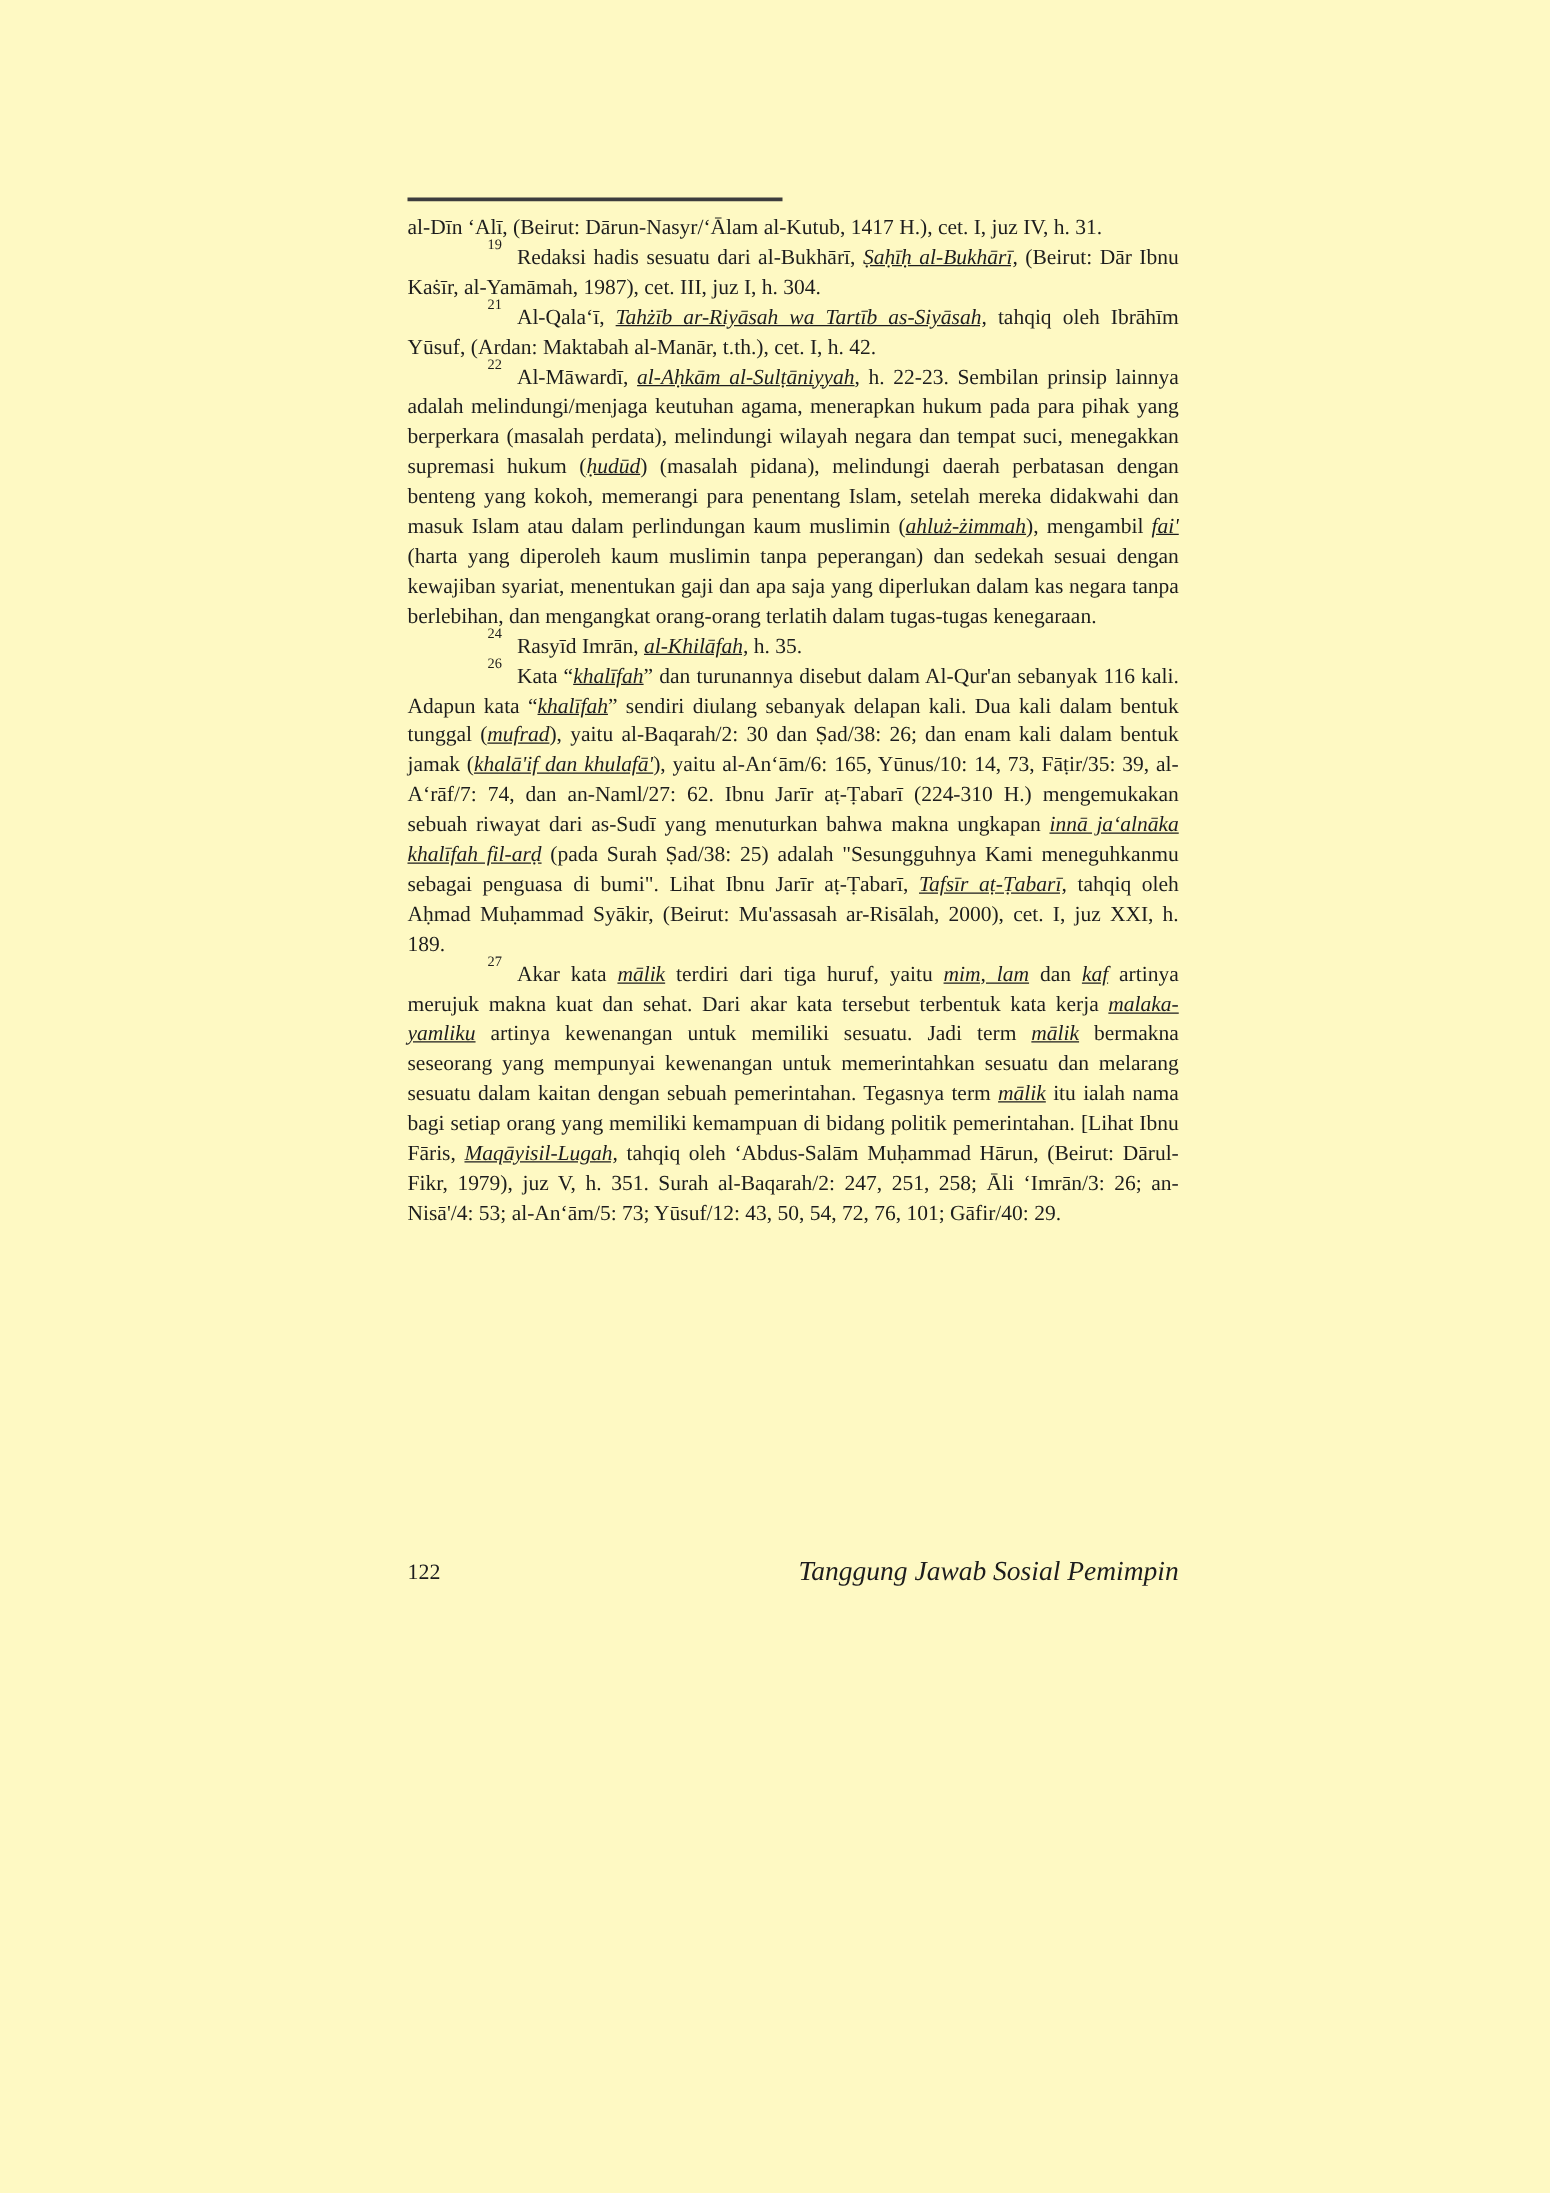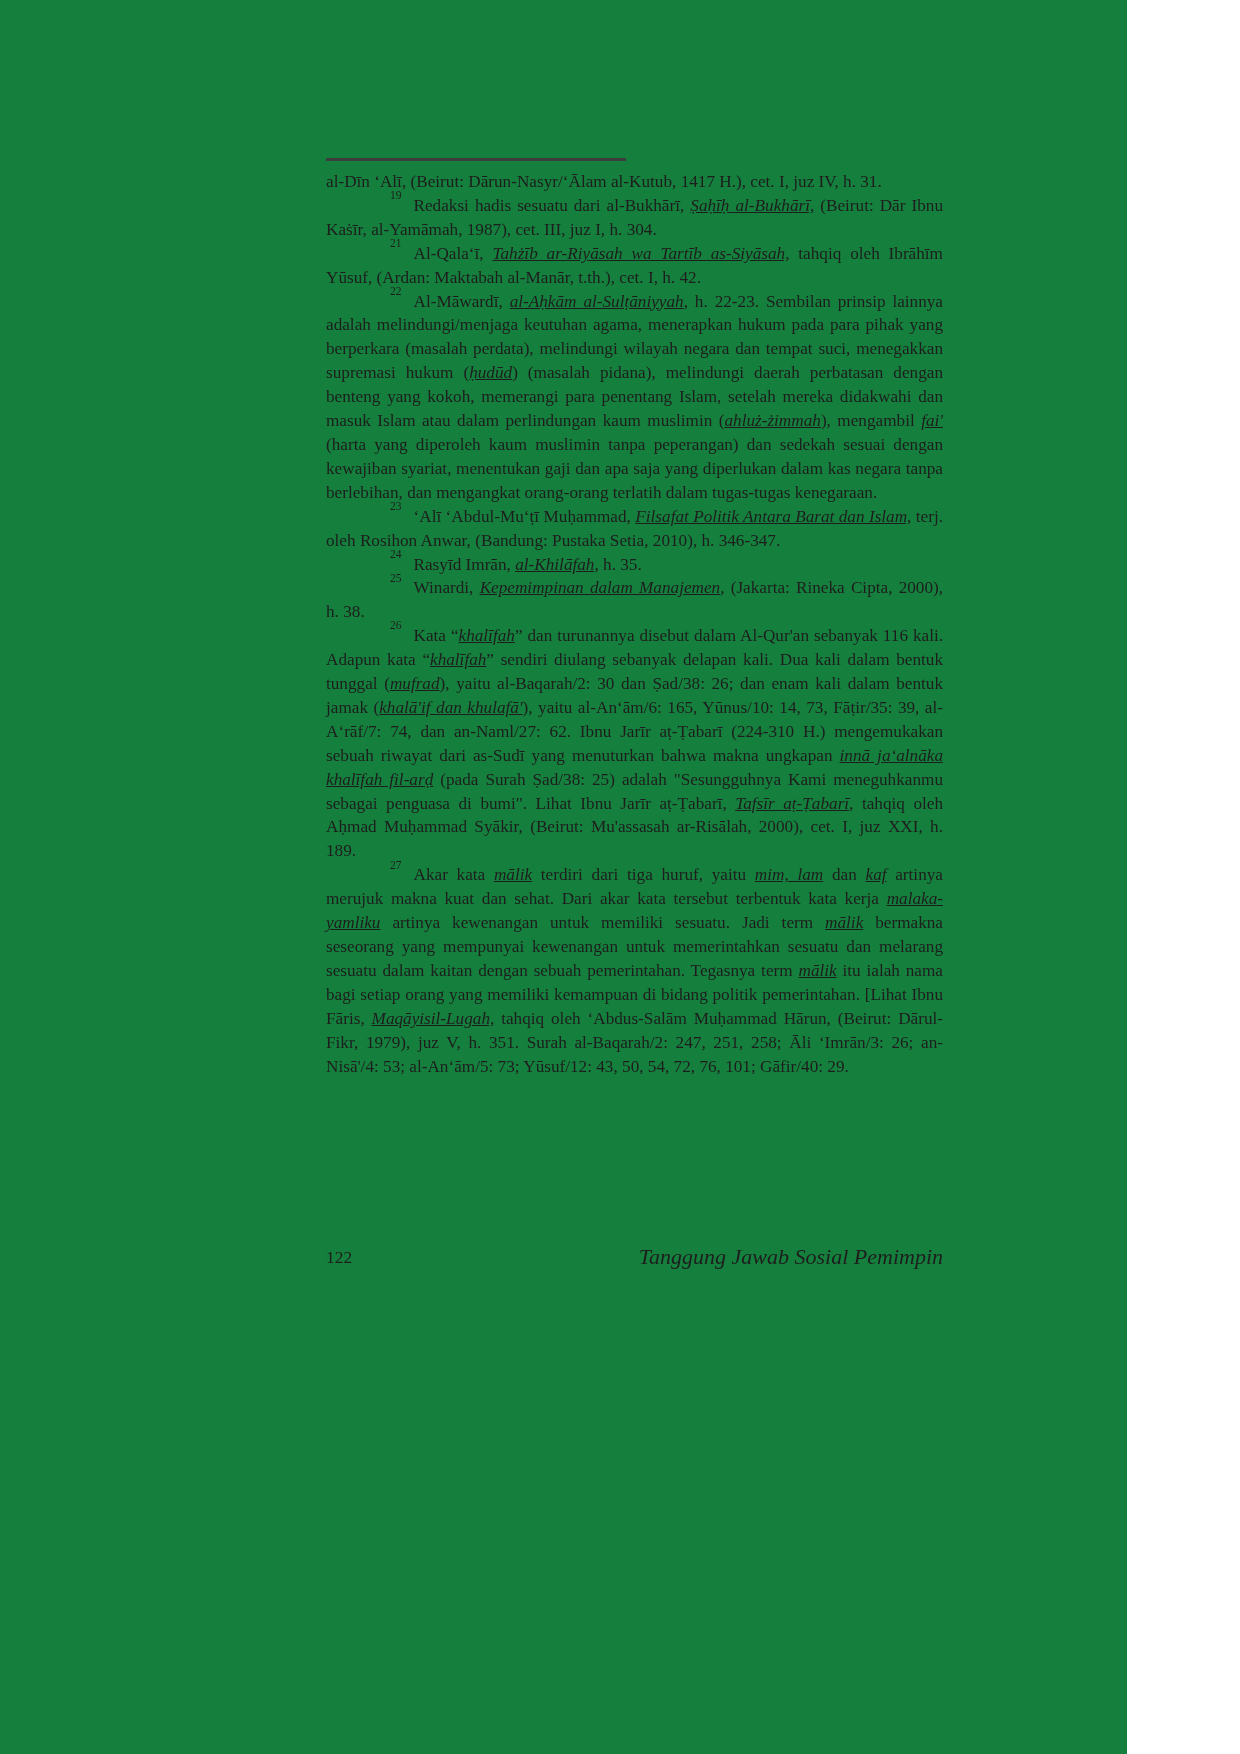--- a/index.html
+++ b/index.html
@@ -1,21 +1,21 @@
 <!DOCTYPE html>
 <html><head>
 <meta charset="utf-8">
 <style>
   * { margin: 0; padding: 0; box-sizing: border-box; }
   html, body { background: #ffffff; }
   .page {
     position: relative;
-    width: 1127px;
+    width: 1240px;
     height: 1754px;
-    background: #15803d;
+    background: #fef9c3;
     font-family: "Liberation Serif", "DejaVu Serif", serif;
     color: #1d1d1d;
     overflow: hidden;
   }
   .footnote-area {
     position: absolute;
     left: 326px;
     top: 158px;
     width: 617px;
   }
@@ -64,23 +64,21 @@
 
 <div class="page">
 
   <div class="footnote-area">
     <div class="separator"></div>
     <div id="footnotes-container">
         <p class="fn"><span>al-Dīn ‘Alī, (Beirut: Dārun-Nasyr/‘Ālam al-Kutub, 1417 H.), cet. I, juz IV, h. 31.</span></p>
         <p class="fn indent"><sup>19</sup><span>Redaksi hadis sesuatu dari al-Bukhārī, </span><i>Ṣaḥīḥ al-Bukhārī,</i><span> (Beirut: Dār Ibnu Kaṡīr, al-Yamāmah, 1987), cet. III, juz I, h. 304.</span></p>
         <p class="fn indent"><sup>21</sup><span>Al-Qala‘ī, </span><i>Tahżīb ar-Riyāsah wa Tartīb as-Siyāsah,</i><span> tahqiq oleh Ibrāhīm Yūsuf, (Ardan: Maktabah al-Manār, t.th.), cet. I, h. 42.</span></p>
         <p class="fn indent"><sup>22</sup><span>Al-Māwardī, </span><i>al-Aḥkām al-Sulṭāniyyah</i><span>, h. 22-23. Sembilan prinsip lainnya adalah melindungi/menjaga keutuhan agama, menerapkan hukum pada para pihak yang berperkara (masalah perdata), melindungi wilayah negara dan tempat suci, menegakkan supremasi hukum (</span><i>ḥudūd</i><span>) (masalah pidana), melindungi daerah perbatasan dengan benteng yang kokoh, memerangi para penentang Islam, setelah mereka didakwahi dan masuk Islam atau dalam perlindungan kaum muslimin (</span><i>ahluż-żimmah</i><span>), mengambil </span><i>fai'</i><span> (harta yang diperoleh kaum muslimin tanpa peperangan) dan sedekah sesuai dengan kewajiban syariat, menentukan gaji dan apa saja yang diperlukan dalam kas negara tanpa berlebihan, dan mengangkat orang-orang terlatih dalam tugas-tugas kenegaraan.</span></p>
-        <p class="fn indent"><sup>23</sup><span>‘Alī ‘Abdul-Mu‘ṭī Muḥammad, </span><i>Filsafat Politik Antara Barat dan Islam,</i><span> terj. oleh Rosihon Anwar, (Bandung: Pustaka Setia, 2010), h. 346-347.</span></p>
         <p class="fn indent"><sup>24</sup><span>Rasyīd Imrān, </span><i>al-Khilāfah,</i><span> h. 35.</span></p>
-        <p class="fn indent"><sup>25</sup><span>Winardi, </span><i>Kepemimpinan dalam Manajemen</i><span>, (Jakarta: Rineka Cipta, 2000), h. 38.</span></p>
         <p class="fn indent"><sup>26</sup><span>Kata “</span><i>khalīfah</i><span>” dan turunannya disebut dalam Al-Qur'an sebanyak 116 kali. Adapun kata “</span><i>khalīfah</i><span>” sendiri diulang sebanyak delapan kali. Dua kali dalam bentuk tunggal (</span><i>mufrad</i><span>), yaitu al-Baqarah/2: 30 dan Ṣad/38: 26; dan enam kali dalam bentuk jamak (</span><i>khalā'if dan khulafā'</i><span>), yaitu al-An‘ām/6: 165, Yūnus/10: 14, 73, Fāṭir/35: 39, al-A‘rāf/7: 74, dan an-Naml/27: 62. Ibnu Jarīr aṭ-Ṭabarī (224-310 H.) mengemukakan sebuah riwayat dari as-Sudī yang menuturkan bahwa makna ungkapan </span><i>innā ja‘alnāka khalīfah fil-arḍ</i><span> (pada Surah Ṣad/38: 25) adalah "Sesungguhnya Kami meneguhkanmu sebagai penguasa di bumi". Lihat Ibnu Jarīr aṭ-Ṭabarī, </span><i>Tafsīr aṭ-Ṭabarī,</i><span> tahqiq oleh Aḥmad Muḥammad Syākir, (Beirut: Mu'assasah ar-Risālah, 2000), cet. I, juz XXI, h. 189.</span></p>
         <p class="fn indent"><sup>27</sup><span>Akar kata </span><i>mālik</i><span> terdiri dari tiga huruf, yaitu </span><i>mim, lam</i><span> dan </span><i>kaf</i><span> artinya merujuk makna kuat dan sehat. Dari akar kata tersebut terbentuk kata kerja </span><i>malaka-yamliku</i><span> artinya kewenangan untuk memiliki sesuatu. Jadi term </span><i>mālik</i><span> bermakna seseorang yang mempunyai kewenangan untuk memerintahkan sesuatu dan melarang sesuatu dalam kaitan dengan sebuah pemerintahan. Tegasnya term </span><i>mālik</i><span> itu ialah nama bagi setiap orang yang memiliki kemampuan di bidang politik pemerintahan. [Lihat Ibnu Fāris, </span><i>Maqāyisil-Lugah,</i><span> tahqiq oleh ‘Abdus-Salām Muḥammad Hārun, (Beirut: Dārul-Fikr, 1979), juz V, h. 351. Surah al-Baqarah/2: 247, 251, 258; Āli ‘Imrān/3: 26; an-Nisā'/4: 53; al-An‘ām/5: 73; Yūsuf/12: 43, 50, 54, 72, 76, 101; Gāfir/40: 29.</span></p>
       </div>
   </div>
 
   <div class="footer">
     <span class="page-number">122</span>
     <span class="running-title">Tanggung Jawab Sosial Pemimpin</span>
   </div>
 

